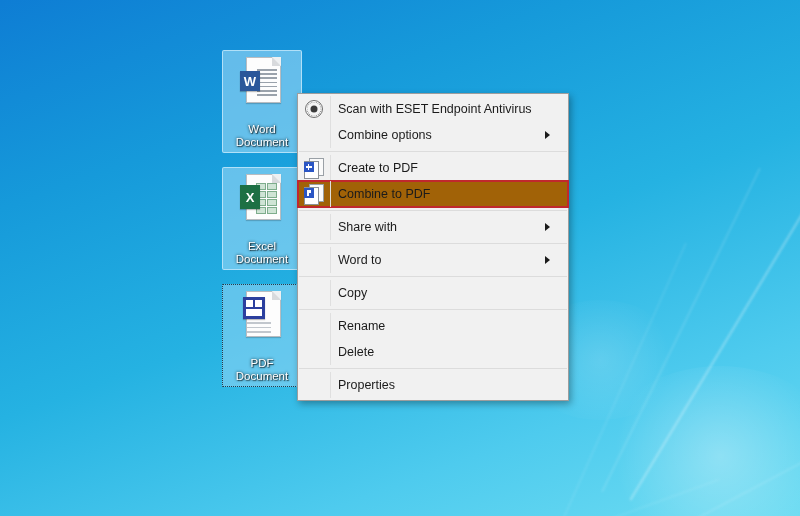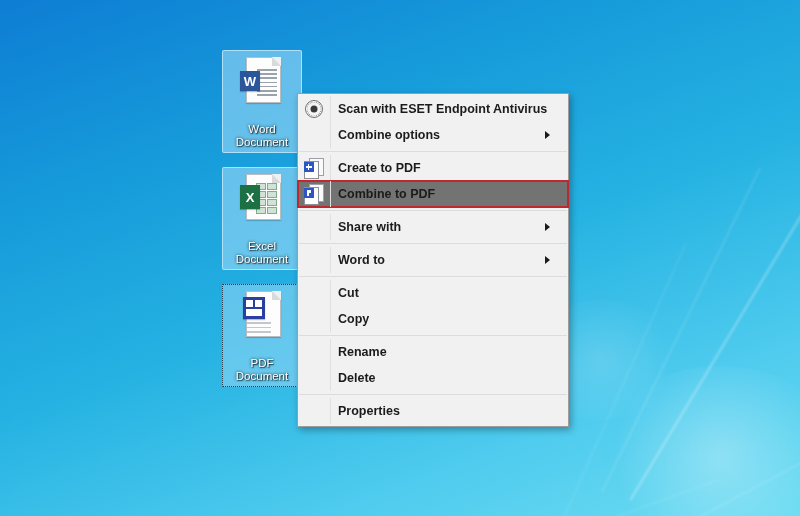--- a/index.html
+++ b/index.html
@@ -110,21 +110,21 @@
   
   #context-menu{
     position:absolute;left:297px;top:93px;width:272px;
     background:#f1f1f1;
     border:1px solid #9d9d9d;
     box-shadow:2px 3px 7px rgba(0,0,0,.32);
     padding:2px 0;
     box-sizing:border-box;
     font-family:"Liberation Sans", sans-serif;
   }
-  .menu-group{position:relative;font-weight:bold;}
+  .menu-group{position:relative;}
   .menu-sep{height:1px;background:#dcdcdc;margin:3px 1px 3px 1px;}
   .menu-item{
     position:relative;display:flex;align-items:center;
     height:26px;padding:0 6px 0 0;
     box-sizing:border-box;
   }
   .mi-icon{
     width:31px;min-width:31px;height:26px;
     display:flex;align-items:center;justify-content:center;
     position:relative;
@@ -139,21 +139,21 @@
   }
   .mi-arrow{
     margin-left:auto;width:0;height:0;
     border-style:solid;border-width:4.5px 0 4.5px 5.5px;
     border-color:transparent transparent transparent #1b1b1b;
     margin-right:12px;
   }
   .menu-item.highlighted{
     outline:2px solid #c0282d;
     outline-offset:-1px;
-    background:#737373;
+    background:#a16207;
   }
   
   #row-combine{
     box-shadow:0 0 0 0 transparent;
   }
 
   
   .eset{
     width:16px;height:16px;border-radius:50%;
     background:#f4f4f4;border:1.5px solid #6f6f6f;
@@ -339,25 +339,20 @@
       <div class="mi-label">Word to</div>
       <div class="mi-arrow"></div>
     </div>
   </div>
   <div class="menu-sep"></div>
 
   <div class="menu-group">
     <div class="menu-item">
       <div class="mi-icon"></div>
       <div class="mi-gutter"></div>
-      <div class="mi-label">Cut</div>
-    </div>
-    <div class="menu-item">
-      <div class="mi-icon"></div>
-      <div class="mi-gutter"></div>
       <div class="mi-label">Copy</div>
     </div>
   </div>
   <div class="menu-sep"></div>
 
   <div class="menu-group">
     <div class="menu-item">
       <div class="mi-icon"></div>
       <div class="mi-gutter"></div>
       <div class="mi-label">Rename</div>

